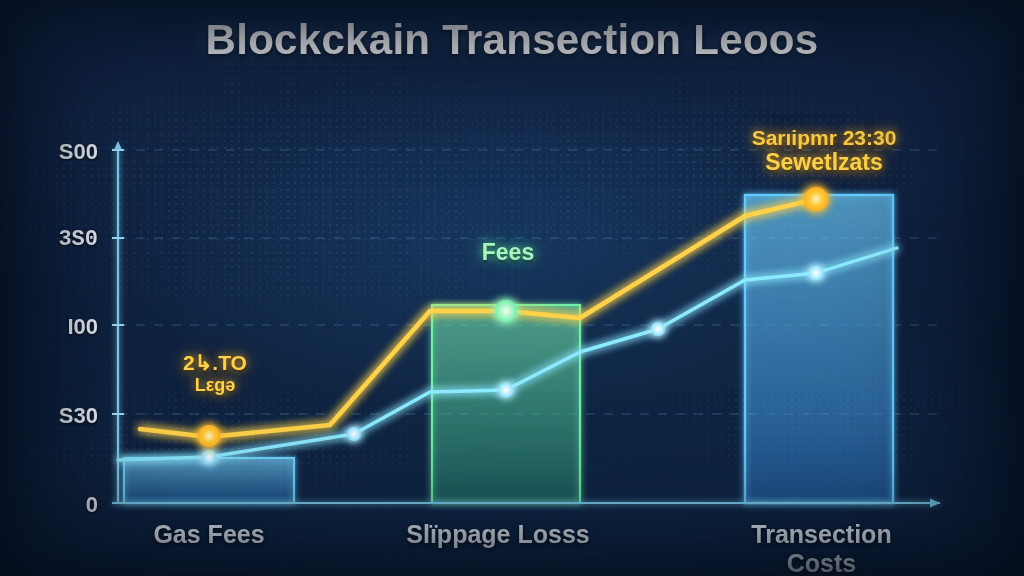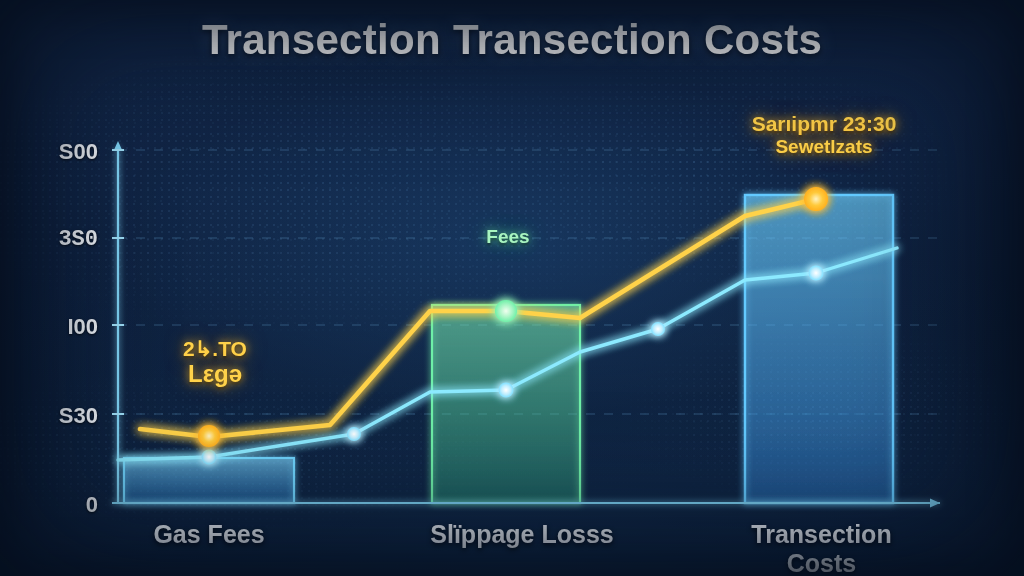--- a/index.html
+++ b/index.html
@@ -49,35 +49,35 @@
   .ylab{
     position:absolute;text-align:right;width:80px;
     font-size:22px;font-weight:bold;color:#f2f6fb;
     text-shadow:0 1px 3px rgba(0,0,0,.8);
   }
   .xlab{
     position:absolute;text-align:center;
     font-size:25px;font-weight:bold;color:#eef4fb;
     text-shadow:0 2px 5px rgba(0,0,0,.85);
   }
-  .anno{position:absolute;text-align:center;font-weight:bold;line-height:1.12;}
+  .anno{position:absolute;text-align:center;font-weight:bold;line-height:1.12;margin-top:14px;}
   .anno-y{color:#ffd24a;text-shadow:0 0 9px rgba(255,190,40,.85),0 0 20px rgba(255,170,20,.5),0 2px 3px rgba(0,0,0,.7);}
   .anno-g{color:#a8f5c0;text-shadow:0 0 10px rgba(110,240,160,.8),0 0 22px rgba(70,220,140,.45),0 2px 3px rgba(0,0,0,.7);}
   .anno .l1{display:block;font-size:21px;}
-  .anno .l2{display:block;font-size:19px;}
-  .anno .l3{display:block;font-size:24px;}
+  .anno .l2{display:block;font-size:23px;}
+  .anno .l3{display:block;font-size:18px;}
 </style>
 </head>
 <body>
 
 <div id="stage">
 
   <div id="texture"></div>
 
-  <div class="title">Transection Transection Costs</div>
+  <div class="title">Blockckain Transection Leoos</div>
 
   <svg id="plot">
     <defs>
       <filter id="glowY" x="-160%" y="-160%" width="420%" height="420%">
         <feGaussianBlur stdDeviation="5" result="b"></feGaussianBlur>
         <feMerge>
             <feMergeNode in="b"></feMergeNode>
             <feMergeNode in="b"></feMergeNode>
             <feMergeNode in="SourceGraphic"></feMergeNode>
           </feMerge>
@@ -176,21 +176,21 @@
     </g>
   </svg>
 
   <div class="ylab" style="left:18px;top:139px;">S00</div>
   <div class="ylab" style="left:18px;top:227px;font-family:Liberation Mono, monospace;">3S0</div>
   <div class="ylab" style="left:18px;top:314px;">I00</div>
   <div class="ylab" style="left:18px;top:403px;">S30</div>
   <div class="ylab" style="left:18px;top:492px;">0</div>
 
   <div class="xlab" style="left:119px;top:520px;width:180px;">Gas Fees</div>
-  <div class="xlab" style="left:422px;top:520px;width:200px;">Slïppage Losss</div>
+  <div class="xlab" style="left:398px;top:520px;width:200px;">Slïppage Losss</div>
   <div class="xlab" style="left:714px;top:520px;width:215px;">Transection Costs</div>
 
   <div class="anno anno-y" style="left:145px;top:337px;width:140px;">
     <span class="l1">2↳.TO</span>
     <span class="l3">Lεgə</span>
   </div>
 
   <div class="anno anno-g" style="left:428px;top:226px;width:160px;">
     <span class="l2">Fees</span>
   </div>

